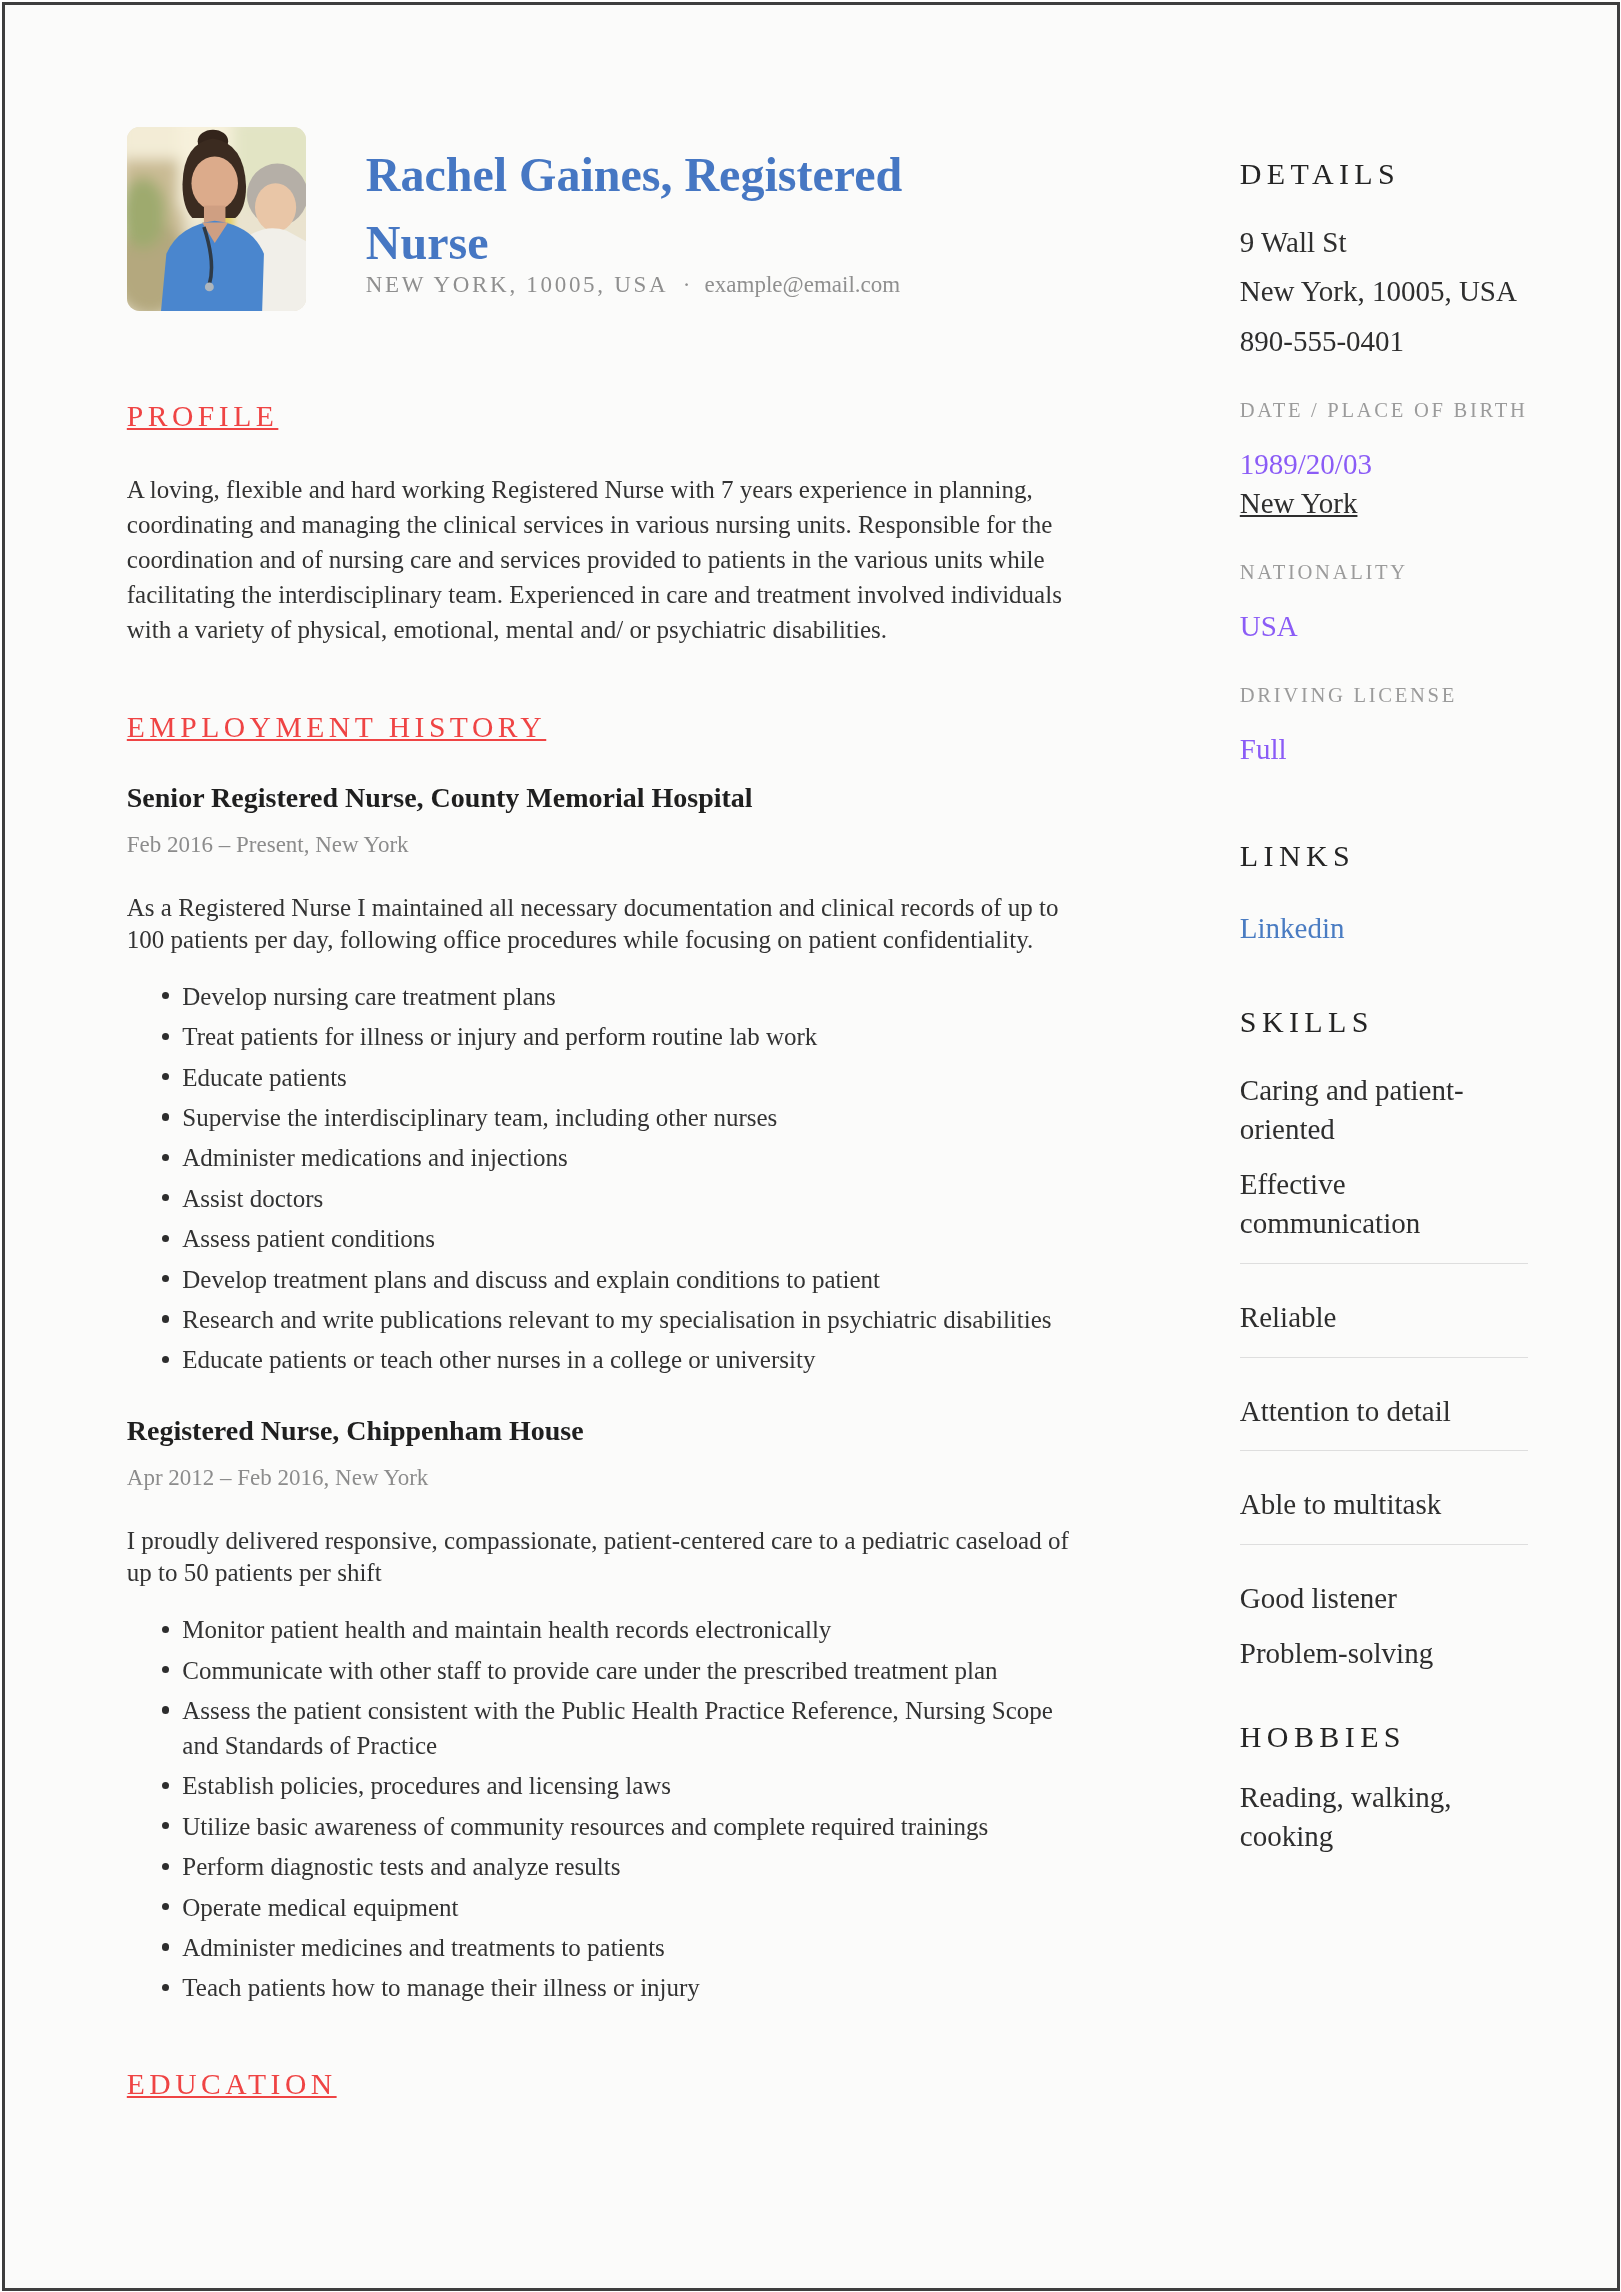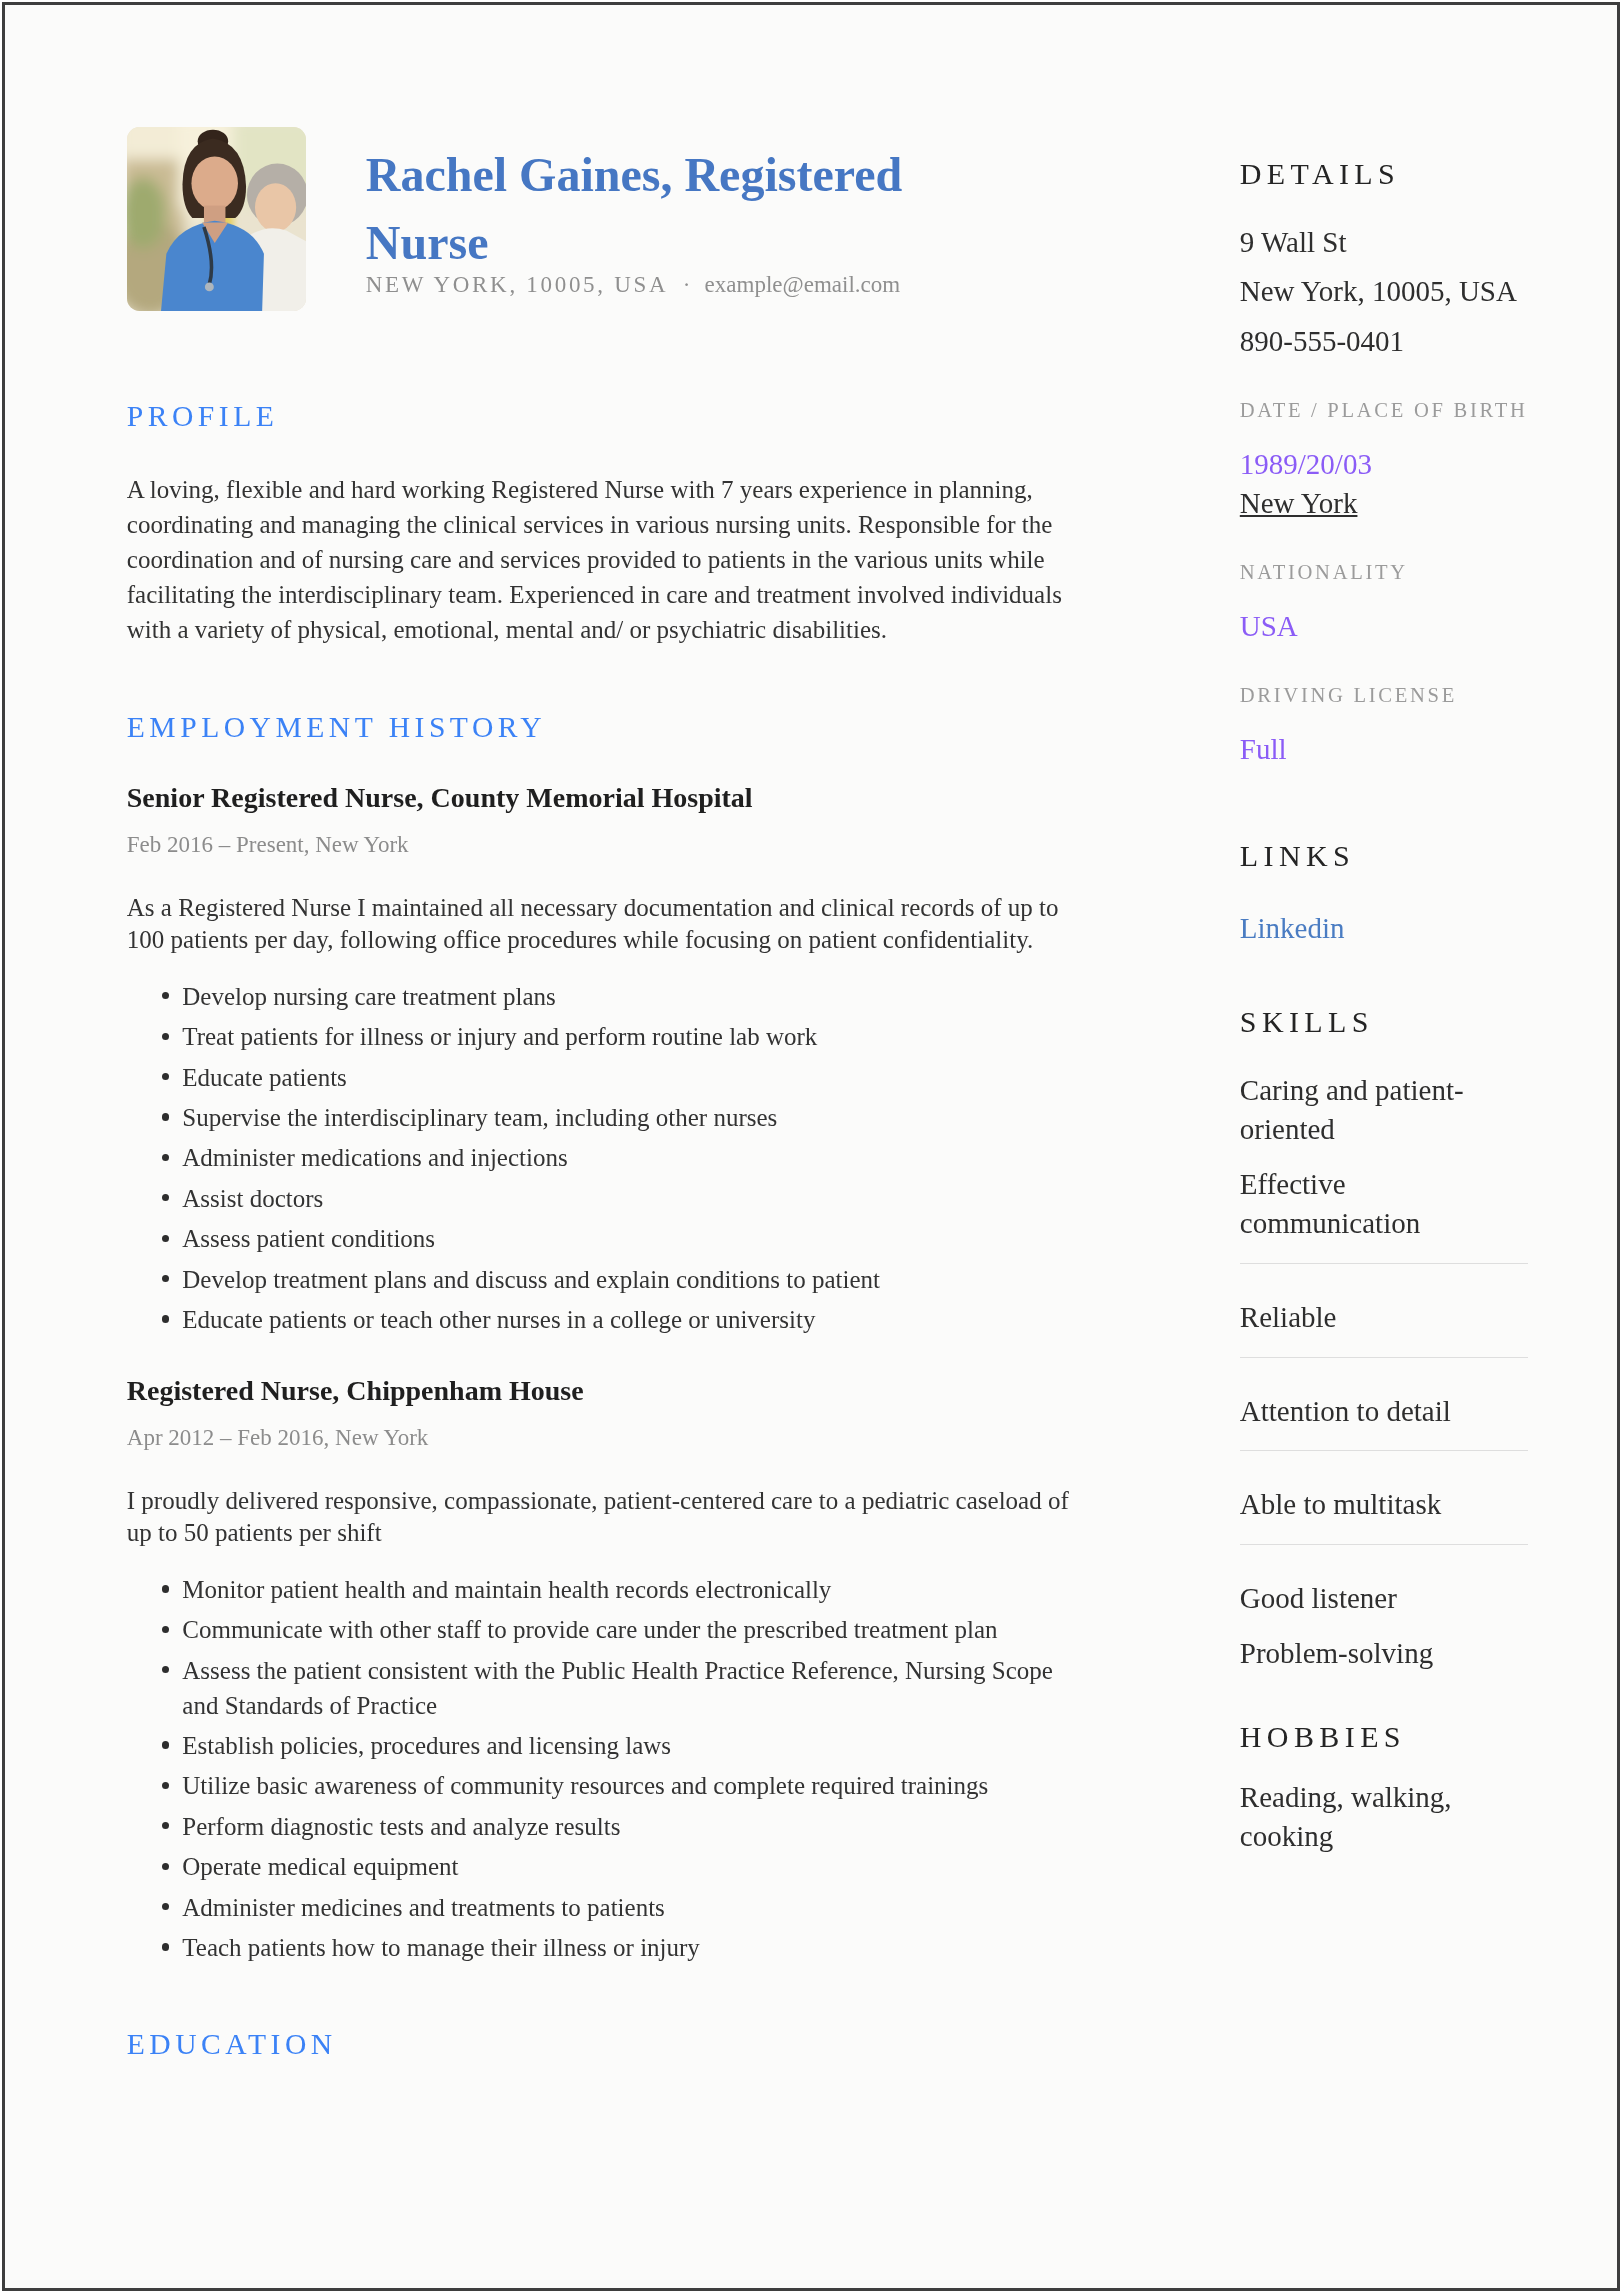--- a/index.html
+++ b/index.html
@@ -30,21 +30,21 @@
     position:absolute;left:361px;top:267px;width:806px;
     font-size:23px;color:#8f8f8f;
   }
   .contact-line .caps{letter-spacing:2.7px;}
   .contact-line .sep{margin:0 14.3px;}
   .contact-line a{color:#8f8f8f;text-decoration:none;}
 
   
   .main-col{position:absolute;left:122px;top:0;width:964px;padding-top:395px;}
   .main-heading{
-    font-size:29.6px;font-weight:400;letter-spacing:4.5px;color:#3b82f6;margin:0;
+    font-size:29.6px;font-weight:400;letter-spacing:4.5px;color:#ef4444;margin:0;text-decoration:underline;
   }
   .profile-text{font-size:25px;line-height:35px;margin:39px 0 0;}
   .eh-heading{margin-top:64px;}
   .job-title{font-size:28px;font-weight:700;color:#1f1f1f;margin:38px 0 0;}
   .job-dates{font-size:23px;color:#8c8c8c;margin:18px 0 0;}
   .job-summary{font-size:25px;line-height:32px;margin:34px 0 0;}
   ul.bullets{margin:23px 0 0;padding:0 0 0 34px;list-style:none;font-size:25px;line-height:35px;}
   ul.bullets li{position:relative;padding-left:21.5px;margin:0 0 5.4px;}
   ul.bullets li::before{
     content:"";position:absolute;left:0.9px;top:13.4px;width:7.2px;height:7.2px;
@@ -130,20 +130,21 @@
       <p class="job-summary">As a Registered Nurse I maintained all necessary documentation and clinical records of up to 100 patients per day, following office procedures while focusing on patient confidentiality.</p>
       <ul class="bullets">
           <li>Develop nursing care treatment plans</li>
           <li>Treat patients for illness or injury and perform routine lab work</li>
           <li>Educate patients</li>
           <li>Supervise the interdisciplinary team, including other nurses</li>
           <li>Administer medications and injections</li>
           <li>Assist doctors</li>
           <li>Assess patient conditions</li>
           <li>Develop treatment plans and discuss and explain conditions to patient</li>
+          <li>Research and write publications relevant to my specialisation in psychiatric disabilities</li>
           <li>Educate patients or teach other nurses in a college or university</li>
         </ul>
     </div>
 
     <div>
       <h3 class="job-title">Registered Nurse, Chippenham House</h3>
       <div class="job-dates">Apr 2012 – Feb 2016, New York</div>
       <p class="job-summary">I proudly delivered responsive, compassionate, patient-centered care to a pediatric caseload of up to 50 patients per shift</p>
       <ul class="bullets">
           <li>Monitor patient health and maintain health records electronically</li>

